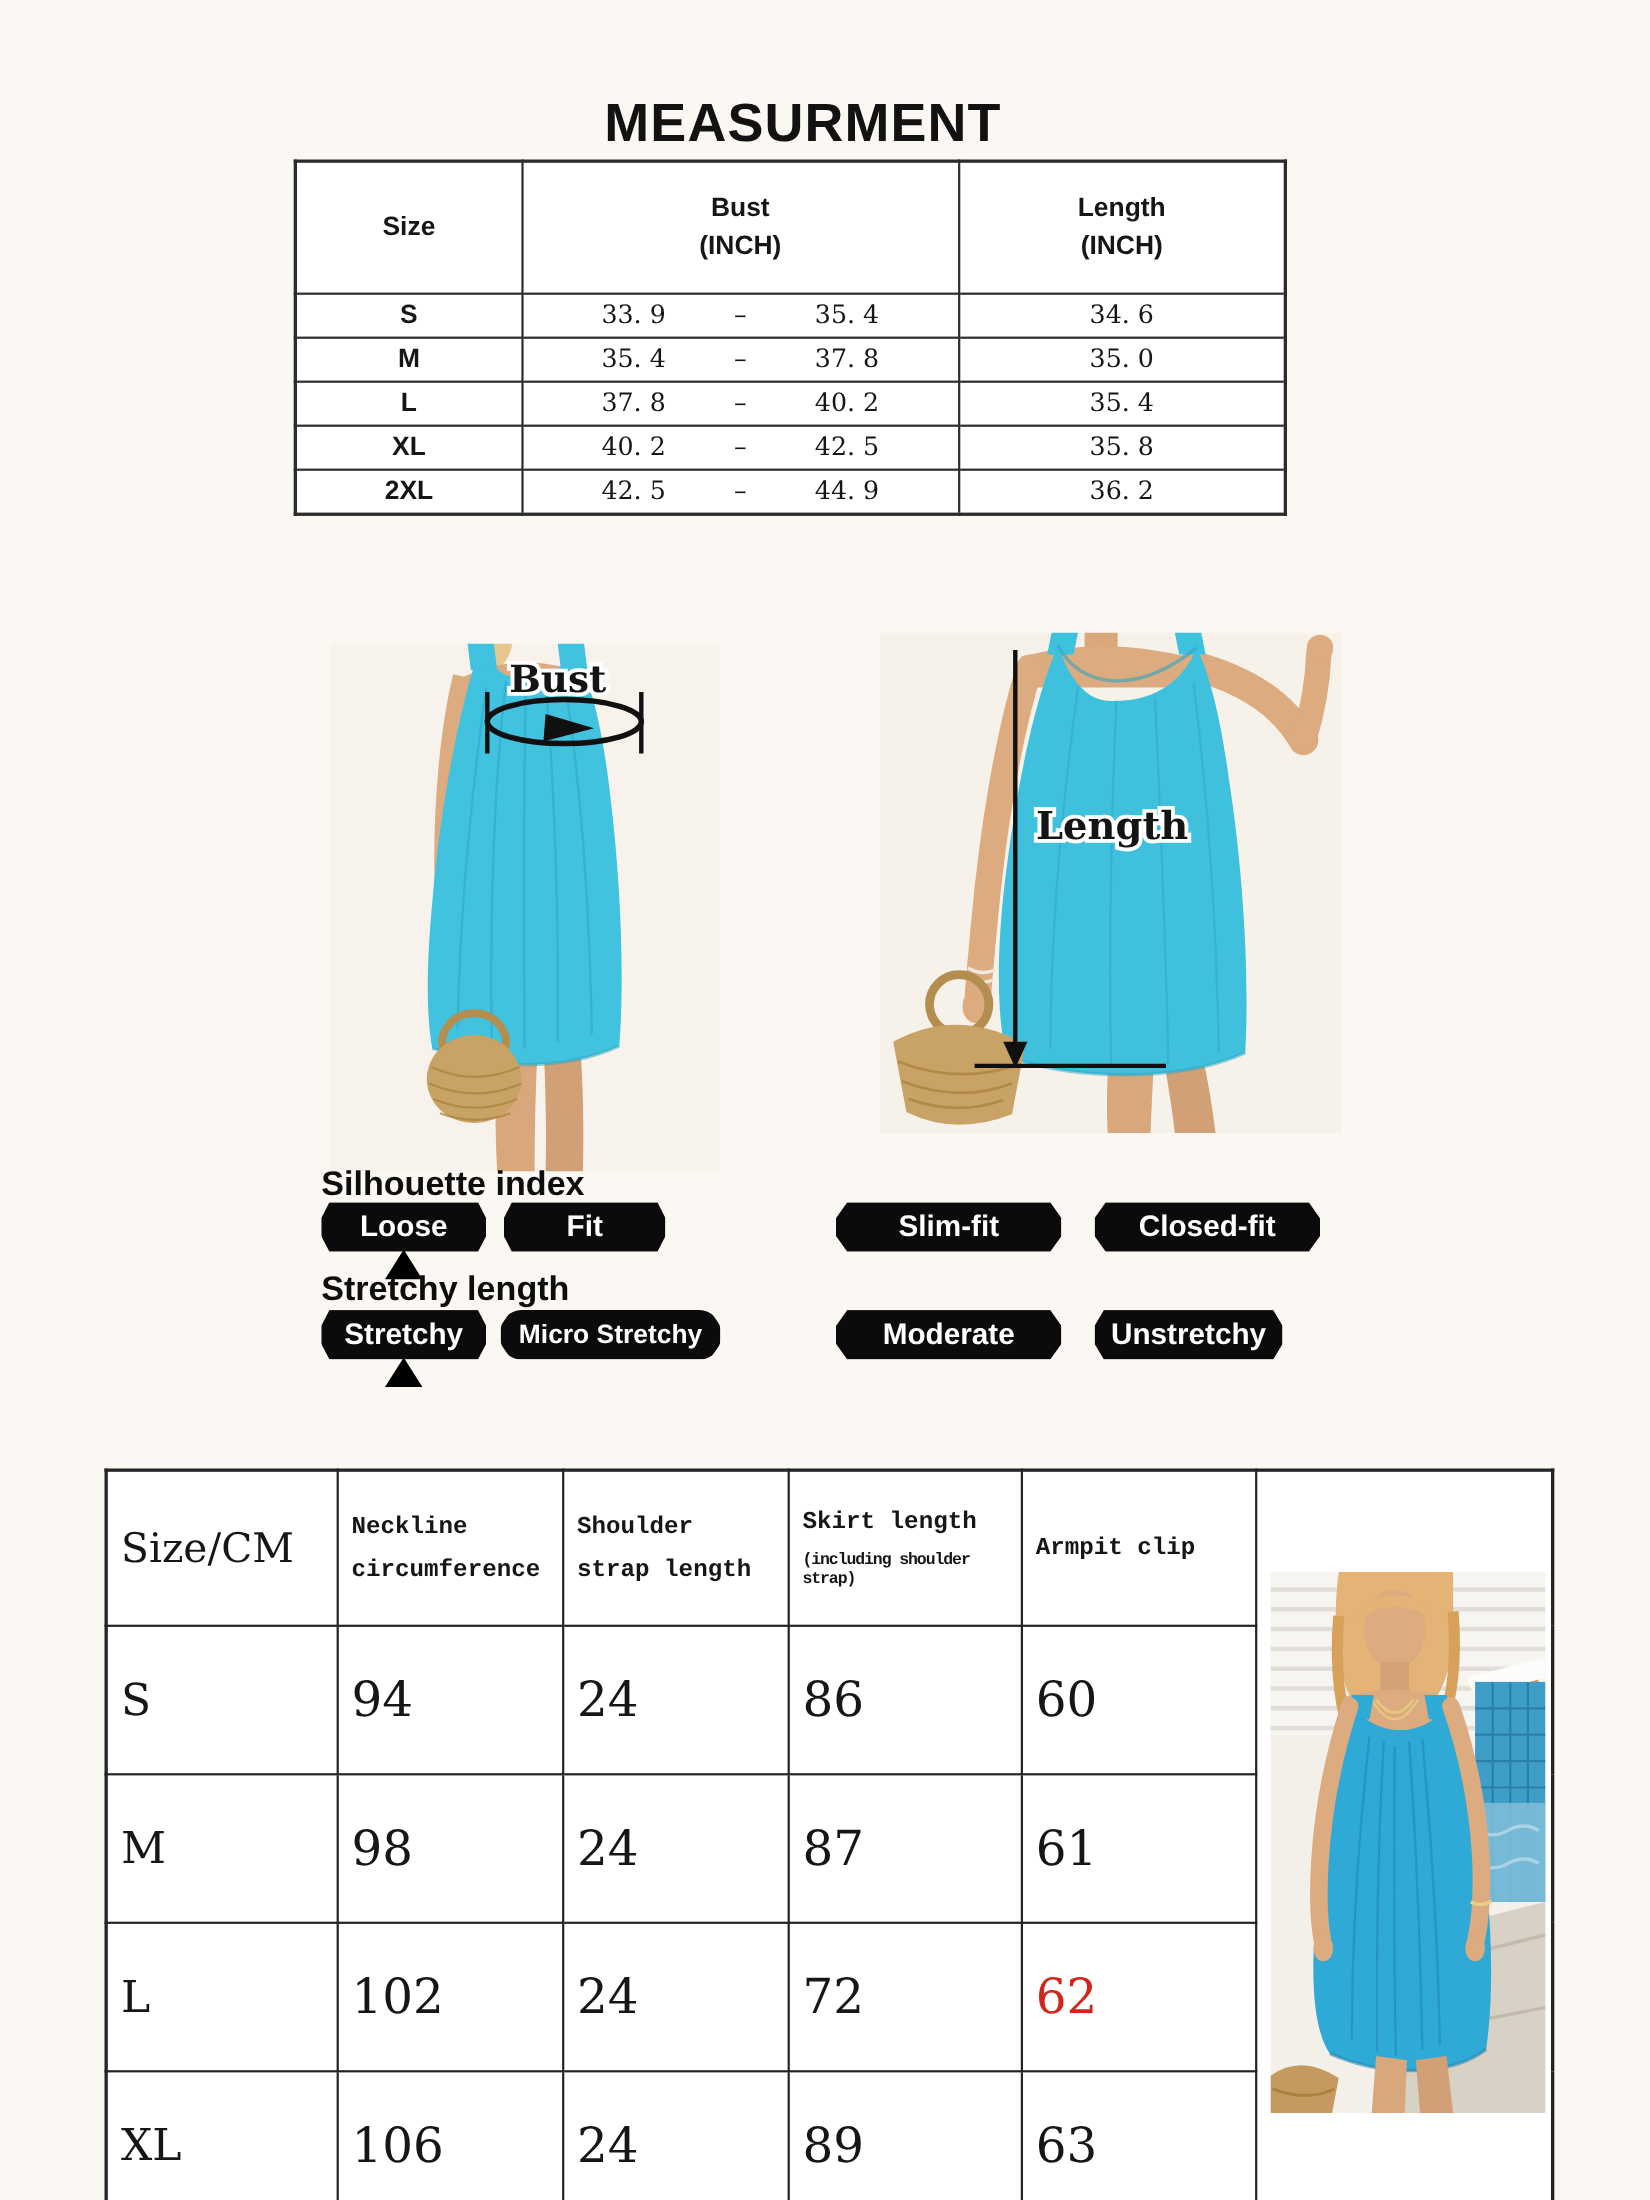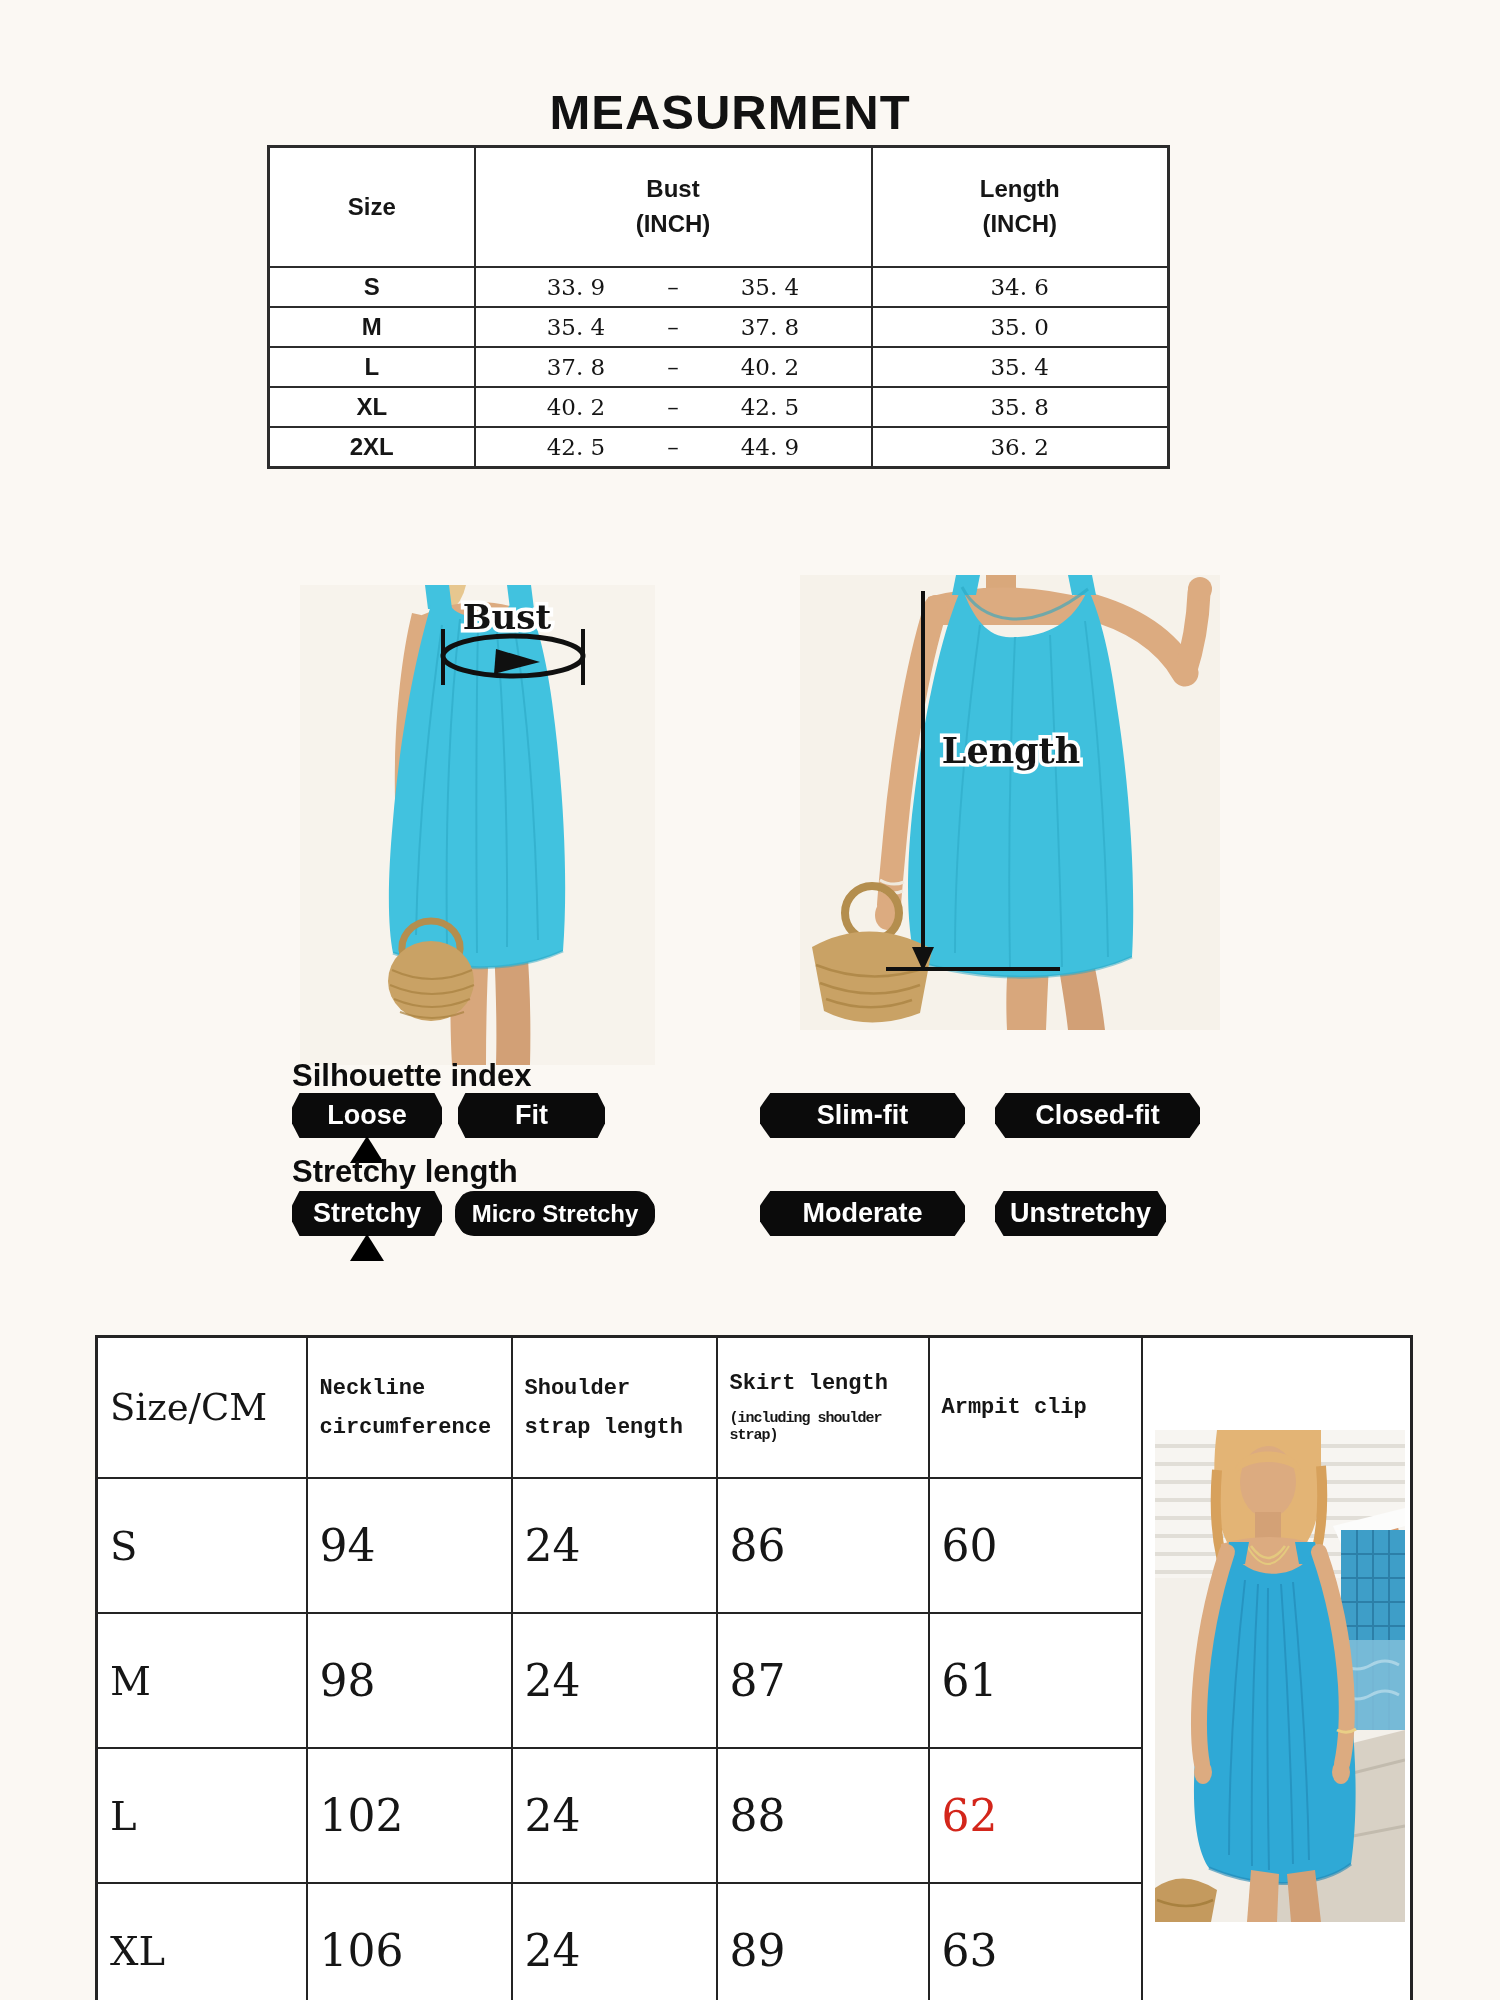--- a/index.html
+++ b/index.html
@@ -368,21 +368,21 @@
       <td class="cm-size">M</td>
       <td class="cm-num">98</td>
       <td class="cm-num">24</td>
       <td class="cm-num">87</td>
       <td class="cm-num" data-red="false">61</td>
     </tr>
     <tr class="cm-row">
       <td class="cm-size">L</td>
       <td class="cm-num">102</td>
       <td class="cm-num">24</td>
-      <td class="cm-num">88</td>
+      <td class="cm-num">72</td>
       <td class="cm-num" data-red="true">62</td>
     </tr>
     <tr class="cm-row">
       <td class="cm-size">XL</td>
       <td class="cm-num">106</td>
       <td class="cm-num">24</td>
       <td class="cm-num">89</td>
       <td class="cm-num" data-red="false">63</td>
     </tr>
   </tbody>

